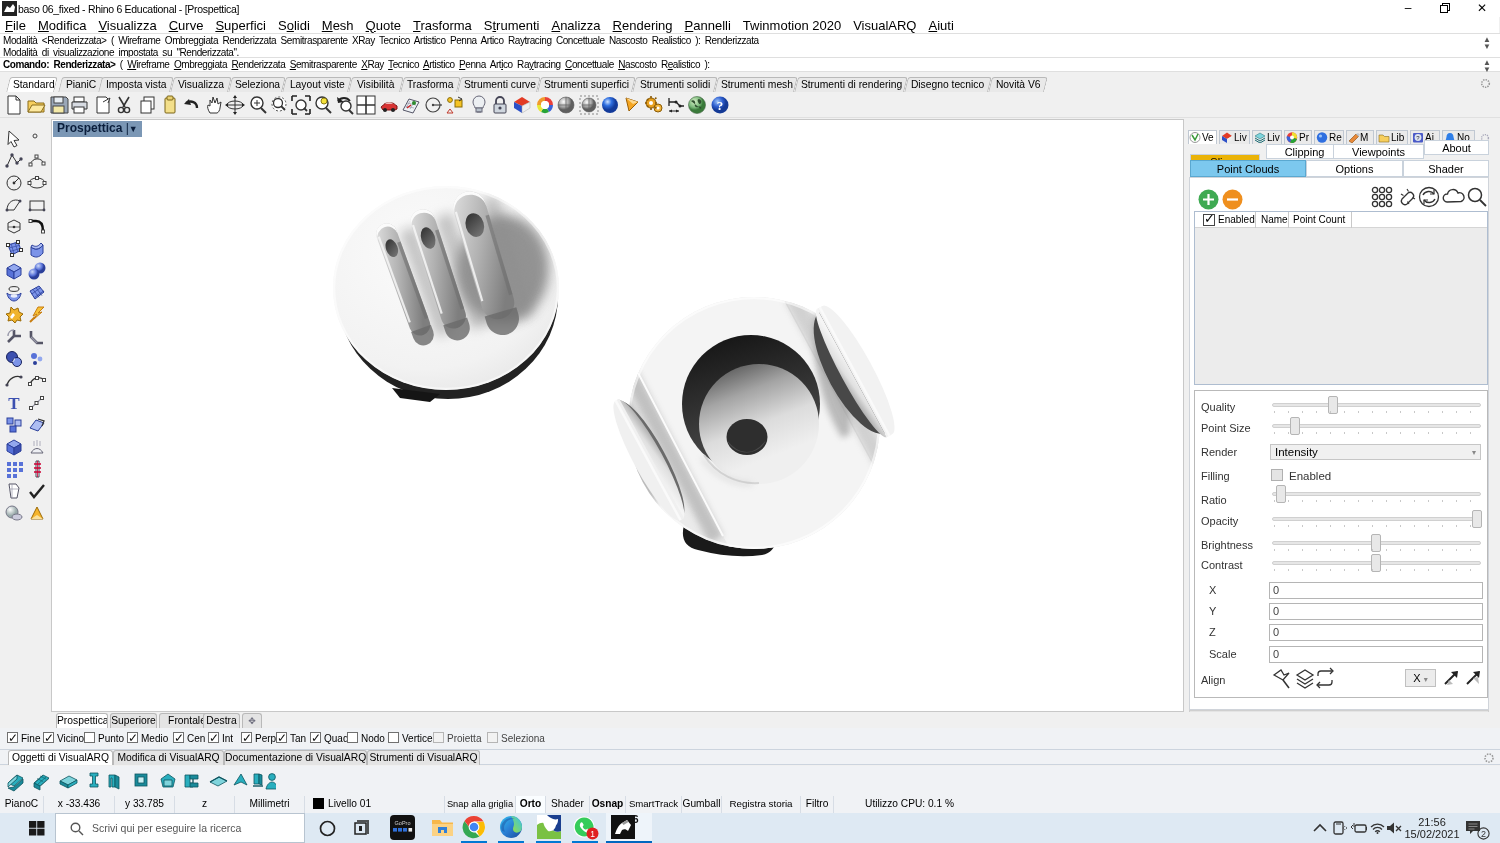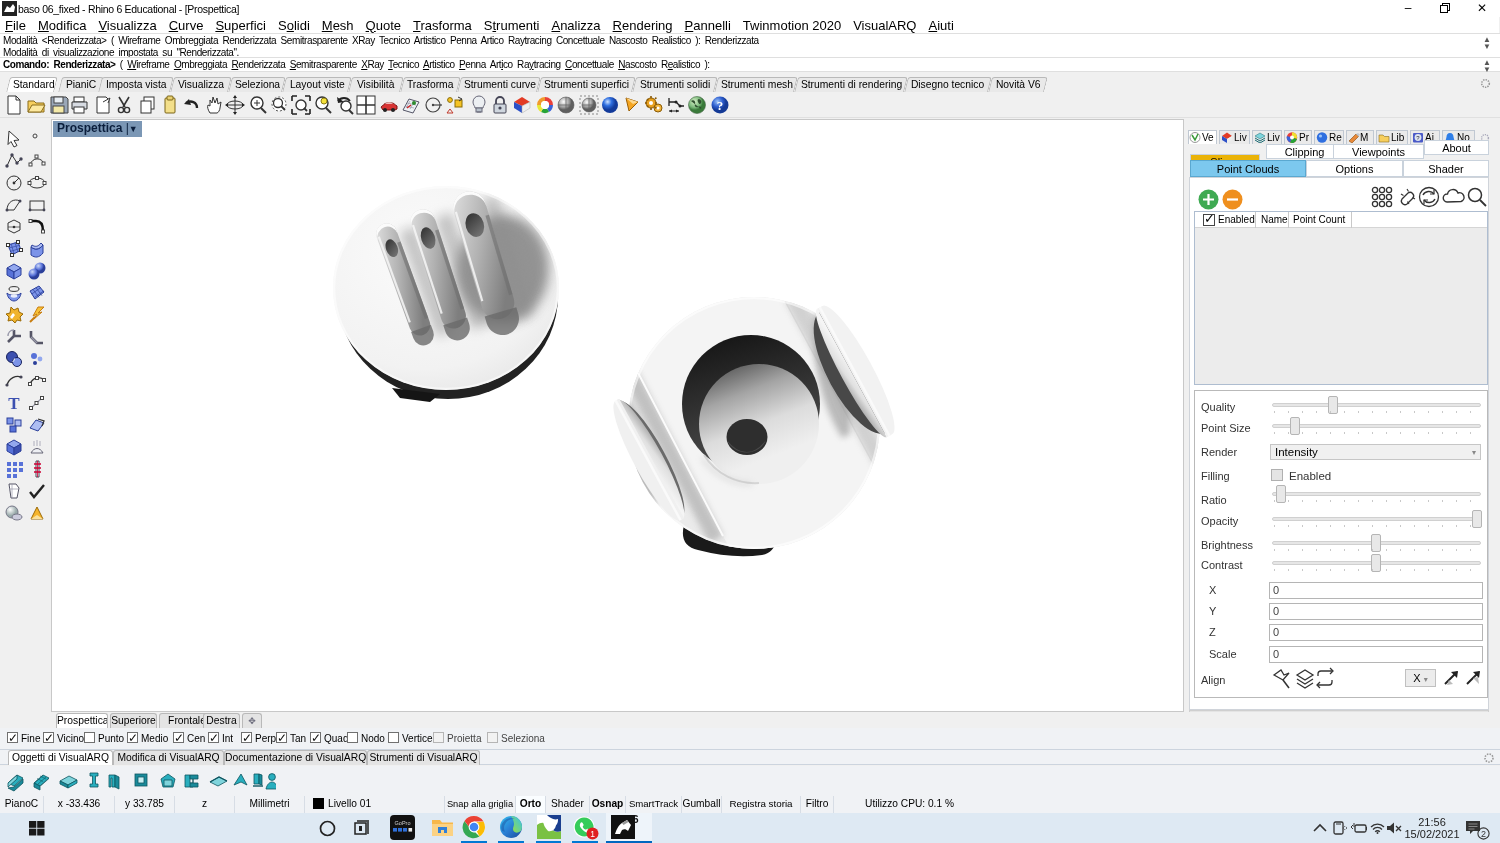--- a/index.html
+++ b/index.html
@@ -958,20 +958,24 @@
 
 <div class="abs" id="taskbar">
   <svg class="abs" style="left:29px;top:8px" width="16" height="15" viewBox="0 0 16 15">
       <g fill="#1a1a1a">
         <rect x="0" y="0" width="7.3" height="6.8"></rect>
         <rect x="8.2" y="0" width="7.3" height="6.8"></rect>
         <rect x="0" y="7.7" width="7.3" height="6.8"></rect>
         <rect x="8.2" y="7.7" width="7.3" height="6.8"></rect>
       </g>
     </svg>
+  <div id="searchbox"><svg style="position:absolute;left:14px;top:8px" width="14" height="14" viewBox="0 0 14 14">
+        <circle cx="5.5" cy="5.5" r="4.3" fill="none" stroke="#555" stroke-width="1.4"></circle>
+        <path d="M9 9l4 4" stroke="#555" stroke-width="1.4"></path>
+      </svg><span style="margin-left:36px">Scrivi qui per eseguire la ricerca</span></div>
   <svg class="abs" style="left:319px;top:7px" width="17" height="17" viewBox="0 0 17 17">
       <circle cx="8.5" cy="8.5" r="7" fill="none" stroke="#222" stroke-width="1.7"></circle>
     </svg>
   <svg class="abs" style="left:354px;top:7px" width="17" height="17" viewBox="0 0 17 17">
       <rect x="1" y="3" width="11" height="11" fill="none" stroke="#222" stroke-width="1.5"></rect>
       <path d="M14 2v12M3 1h12" stroke="#222" stroke-width="1.5" fill="none"></path>
       <path d="M5 6h3v5H5z" fill="#222"></path>
     </svg>
   <svg class="abs" style="left:390px;top:2px" width="25" height="25" viewBox="0 0 25 25">
       <rect x="0" y="0" width="25" height="25" rx="4" fill="#111"></rect>

